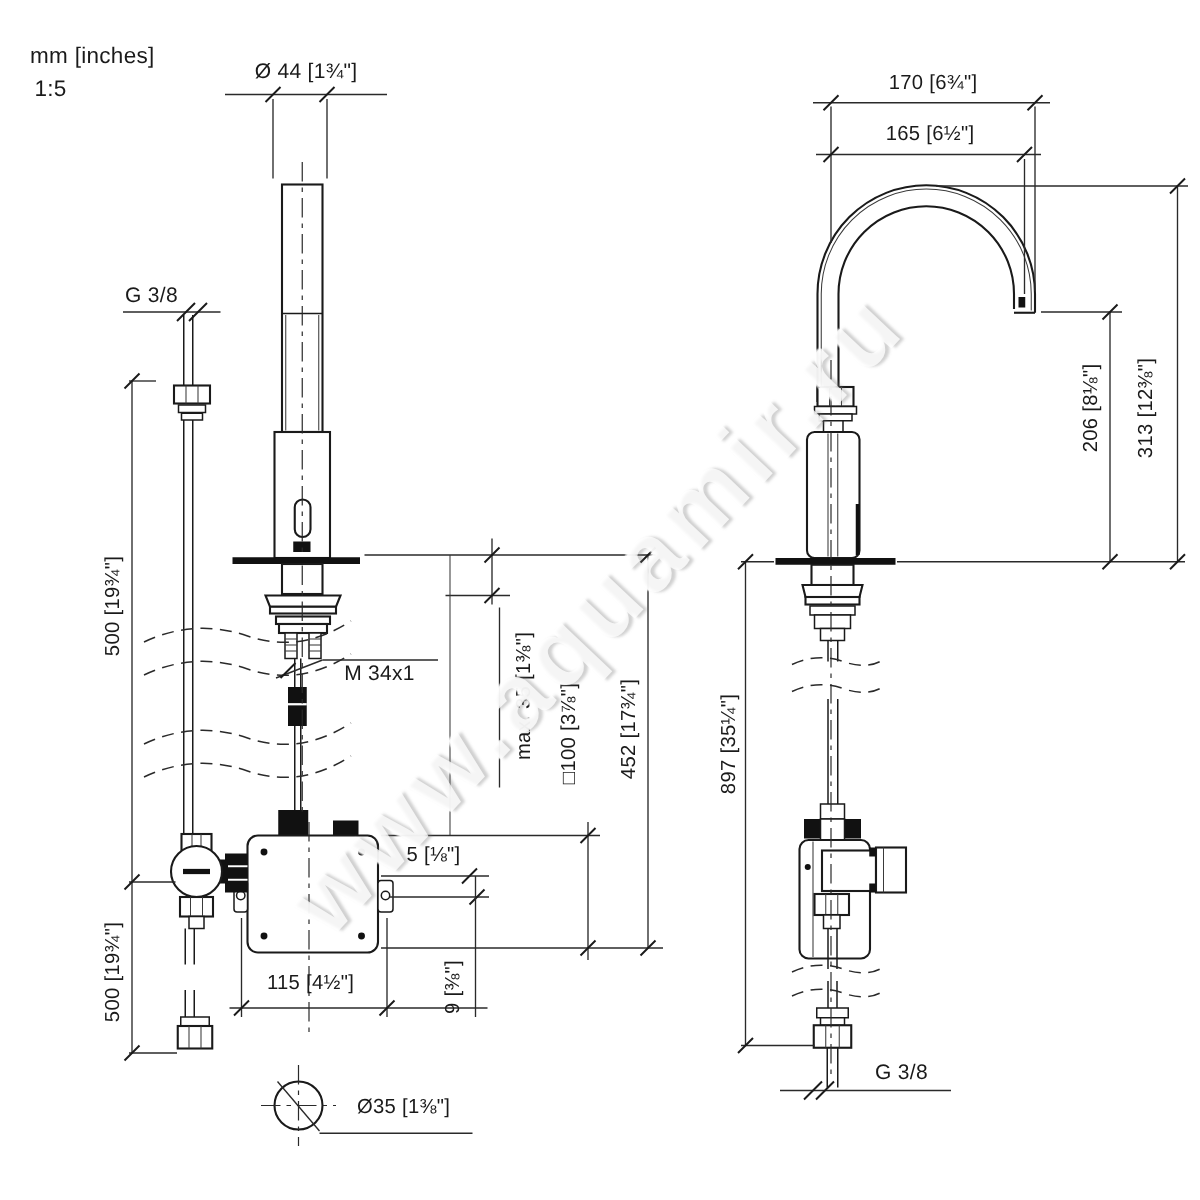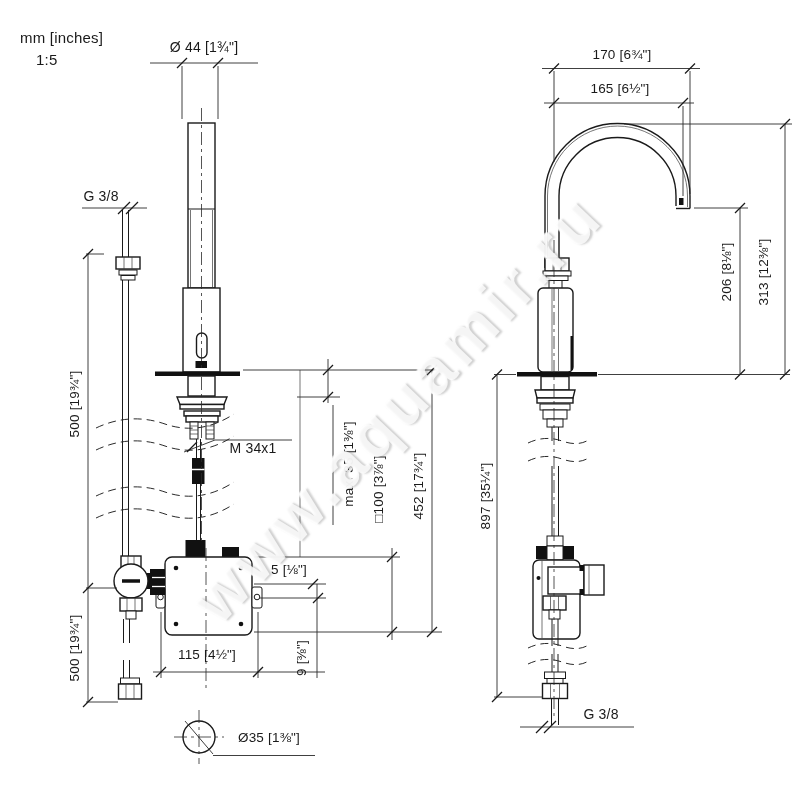--- a/index.html
+++ b/index.html
@@ -315,21 +315,21 @@
       <line class="tick" x1="492" y1="702" x2="502" y2="692"></line>
 
       <line class="dim" x1="520" y1="727" x2="634" y2="727"></line>
       <line class="tick" x1="536" y1="733" x2="548" y2="721"></line>
       <line class="tick" x1="544" y1="733" x2="556" y2="721"></line>
     </g>
   </g>
 </svg>
 
 <div class="lbl tl f15" style="left:20px;top:30px;">mm [inches]</div>
-<div class="lbl tl f15" style="left:36px;top:52px;">1:5</div>
+<div class="lbl tl f15" style="left:23px;top:52px;">1:5</div>
 
 <div class="lbl f14" style="left:204px;top:47px;">Ø 44 [1¾"]</div>
 <div class="lbl f14" style="left:101px;top:196px;">G 3/8</div>
 <div class="lbl rot" style="left:75px;top:404px;">500 [19¾"]</div>
 <div class="lbl rot" style="left:75px;top:648px;">500 [19¾"]</div>
 <div class="lbl f14" style="left:253px;top:448px;">M 34x1</div>
 <div class="lbl rot" style="left:349px;top:464px;">max. 35 [1⅜"]</div>
 <div class="lbl rot" style="left:379px;top:489px;">□100 [3⅞"]</div>
 <div class="lbl rot" style="left:419px;top:486px;">452 [17¾"]</div>
 <div class="lbl" style="left:289px;top:570px;">5 [⅛"]</div>

